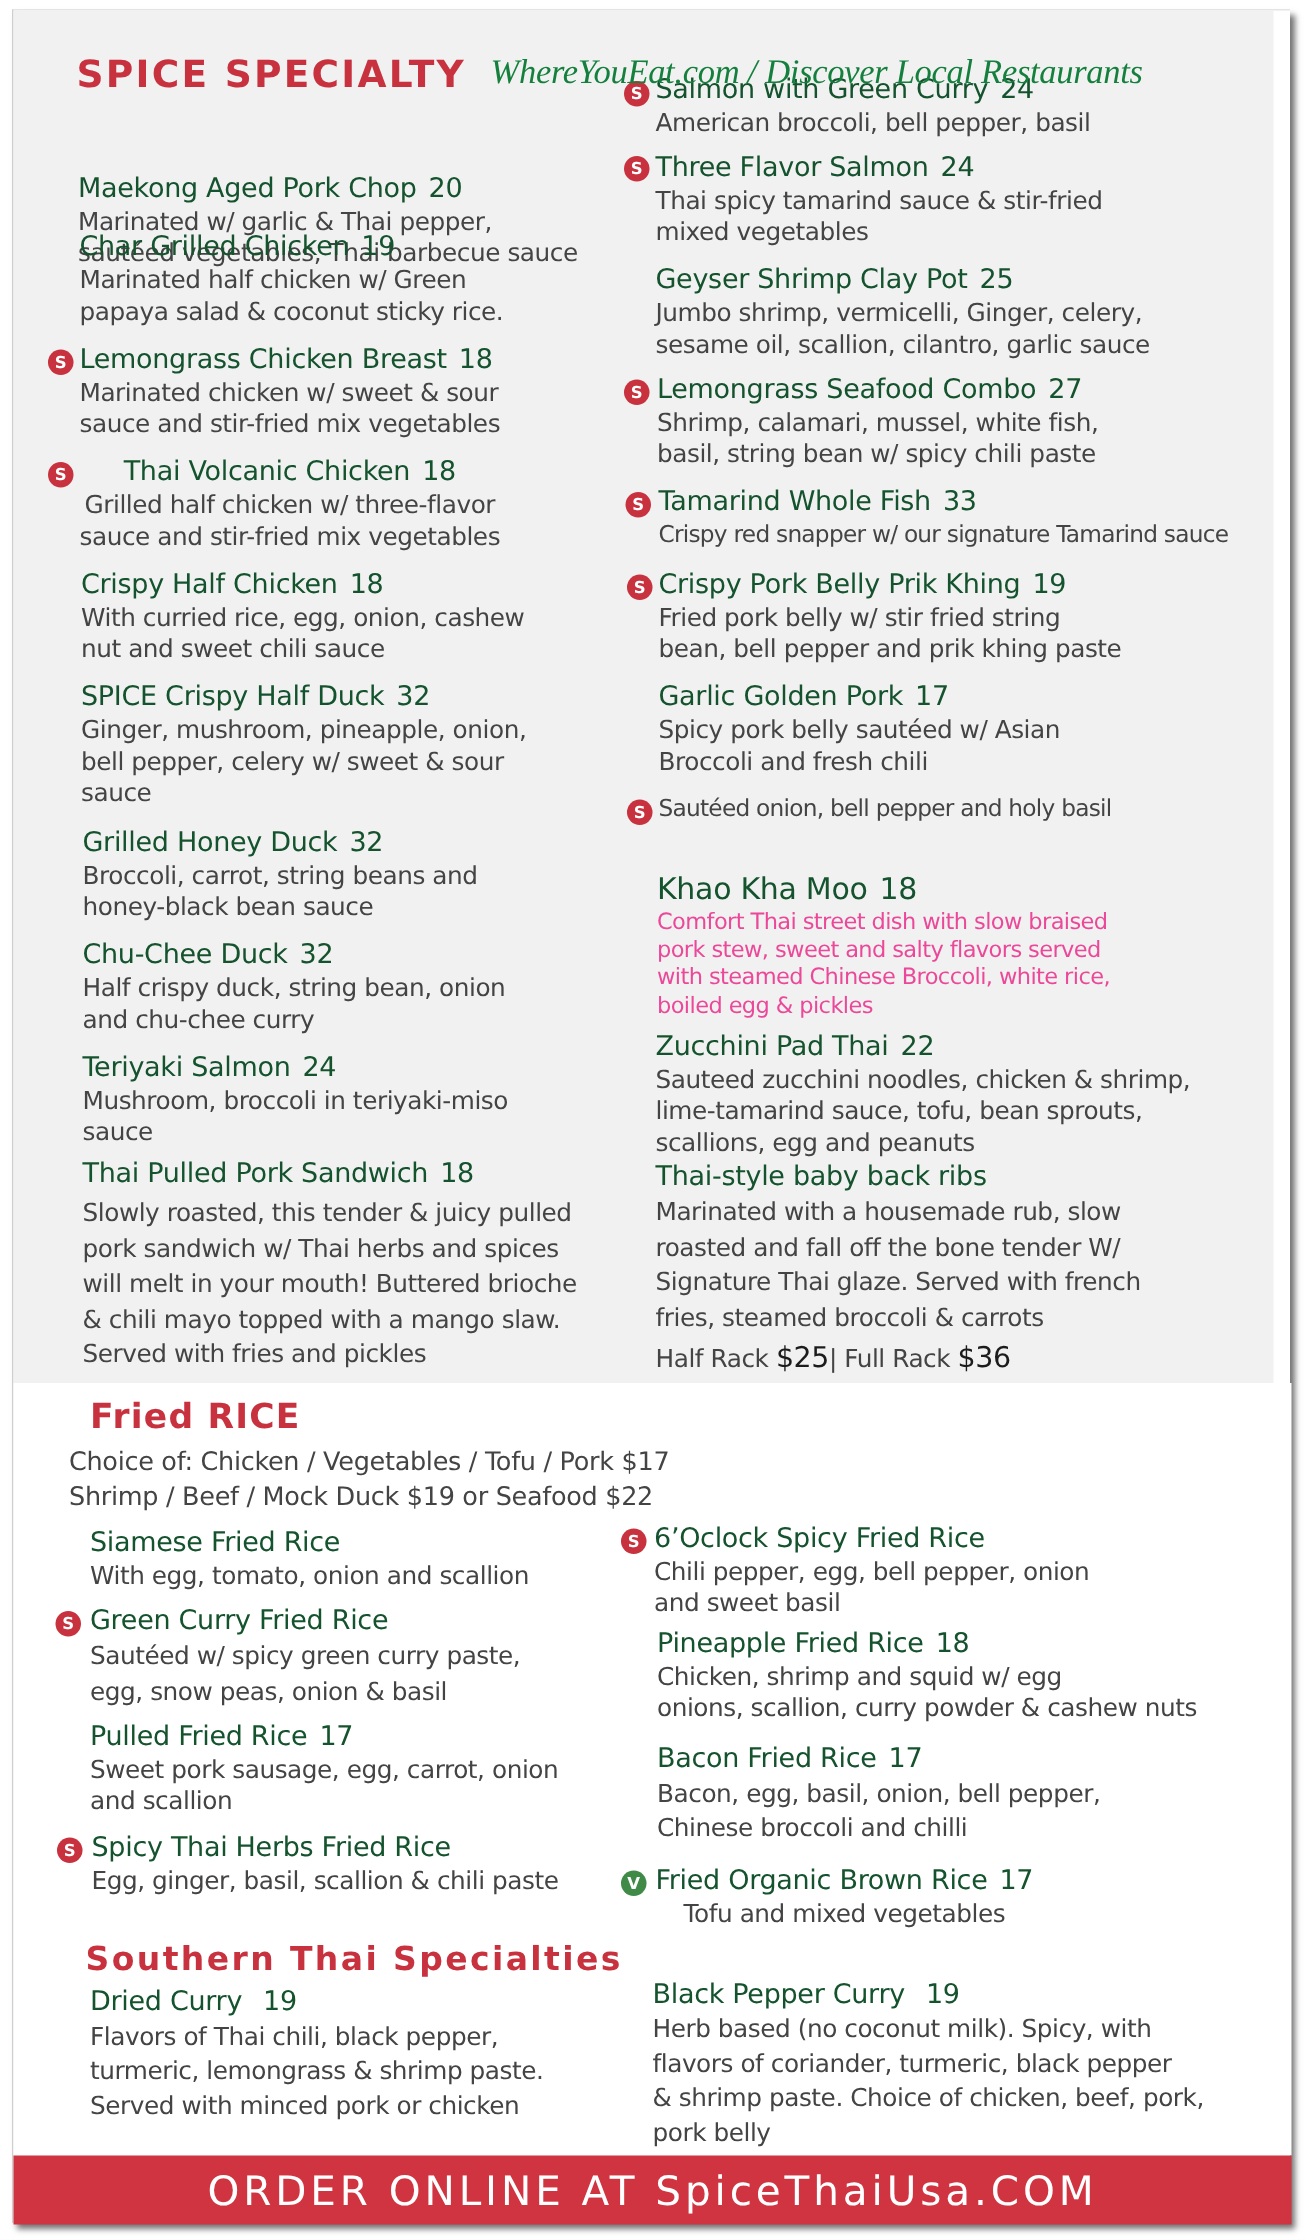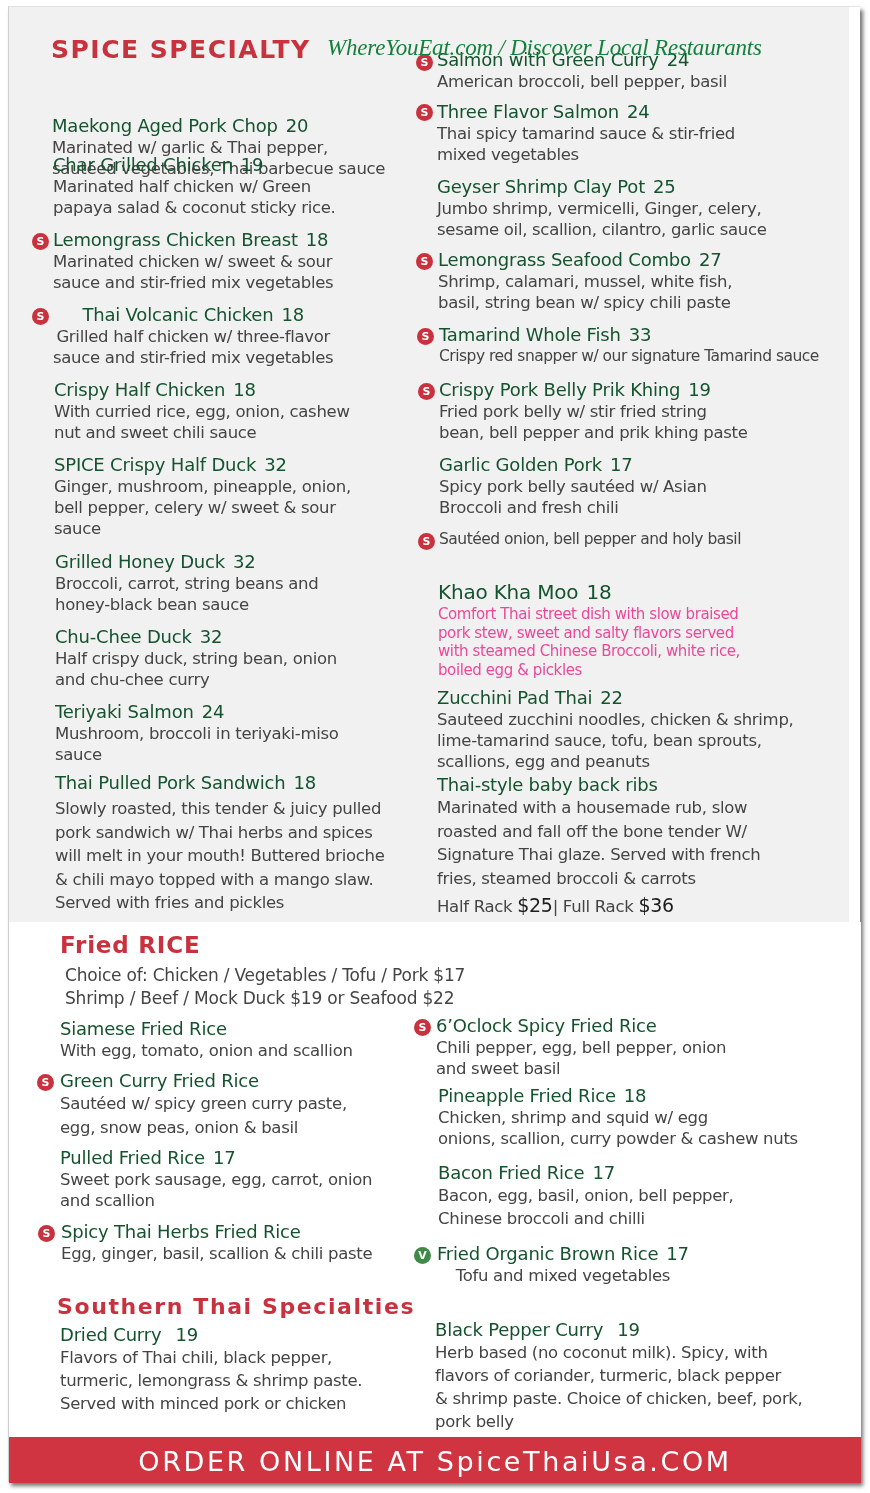--- a/index.html
+++ b/index.html
@@ -50,21 +50,21 @@
 
   .badge {
     position: absolute; width: 17px; height: 17px; border-radius: 50%;
     color: #fff; font-family: "DejaVu Sans", sans-serif; font-weight: bold;
     font-size: 11px; line-height: 17px; text-align: center;
   }
   .badge.spicy { background: #c8323f; }
   .badge.veg { background: #3f8a47; }
 
   .fried-intro {
-    position: absolute; left: 56px; top: 957px; font-family: "DejaVu Sans", sans-serif;
+    position: absolute; left: 37px; top: 957px; font-family: "DejaVu Sans", sans-serif;
     font-size: 17px; color: #444; line-height: 23px; white-space: nowrap; letter-spacing: -0.2px;
   }
 
   .ribs-price { font-family: "DejaVu Sans", sans-serif; font-size: 16.5px; color: #444; letter-spacing: -0.3px; }
   .ribs-price b { font-size: 19px; color: #1c1c1c; font-weight: normal; }
 
   .footer {
     position: absolute; left: 0; top: 1430px; width: 852px; height: 46px;
     background: #d03440;
     color: #ffffff; font-family: "DejaVu Sans", sans-serif; font-size: 27px;

